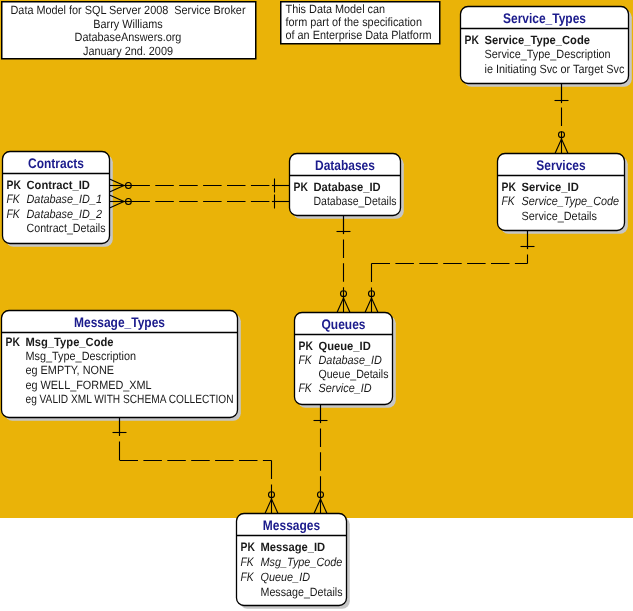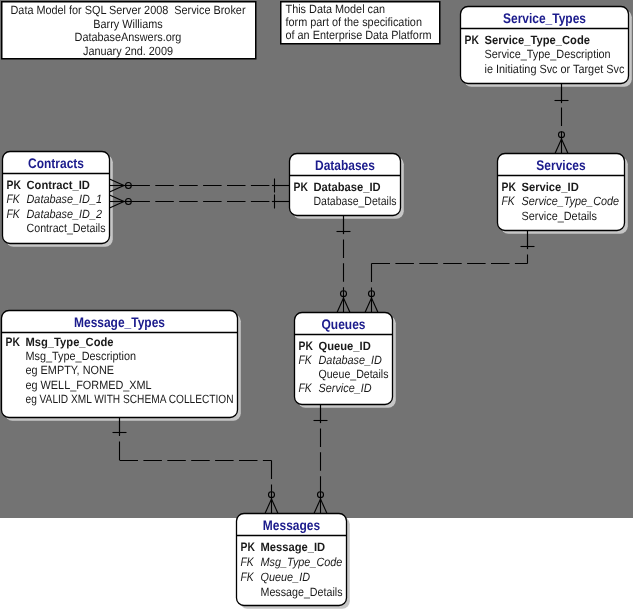--- a/index.html
+++ b/index.html
@@ -1,17 +1,17 @@
 <!DOCTYPE html>
 <html><head>
 <meta charset="utf-8">
 <style>
   html,body{margin:0;padding:0;background:#ffffff;}
   body{width:633px;height:611px;overflow:hidden;font-family:"Liberation Sans",sans-serif;}
-  #diagram{position:relative;width:633px;height:518px;background:#737373;opacity:0.999;}
+  #diagram{position:relative;width:633px;height:518px;background:#eab308;opacity:0.999;}
   svg{position:absolute;left:0;top:0;display:block;}
   text{font-family:"Liberation Sans",sans-serif;white-space:pre;
        -webkit-font-smoothing:antialiased;text-rendering:geometricPrecision;}
   svg{shape-rendering:geometricPrecision;}
 </style>
 </head>
 <body>
 
 <div id="diagram">
   <svg id="svg" width="633" height="611">

